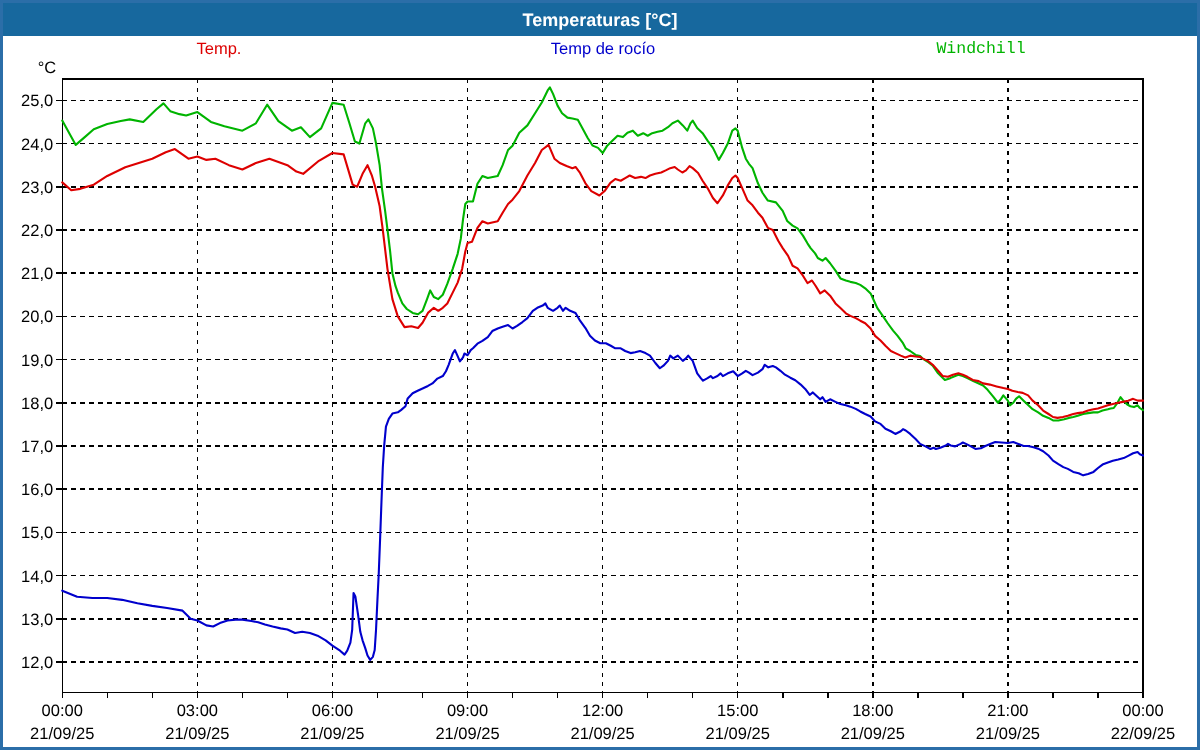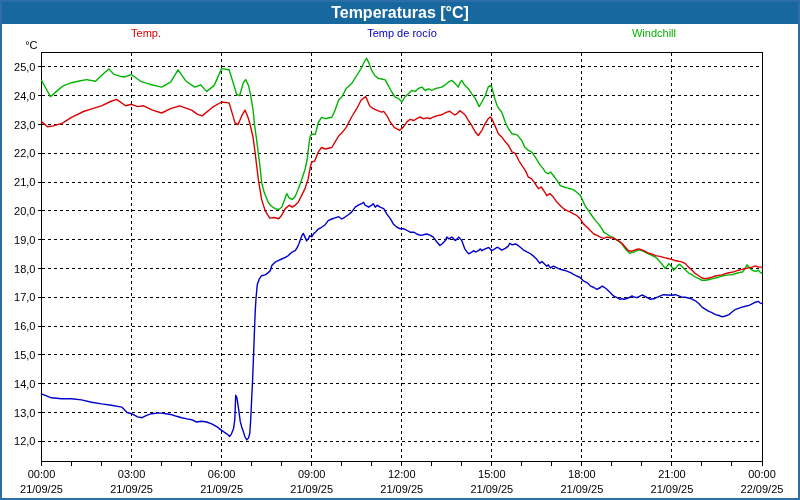--- a/index.html
+++ b/index.html
@@ -1,36 +1,36 @@
 <!DOCTYPE html>
 <html><head>
 <meta charset="utf-8">
 <style>
   html,body{margin:0;padding:0;background:#888;}
   .win{position:relative;width:796px;height:496px;border:2px solid #2b6ea8;background:#ffffff;
        font-family:"Liberation Sans",sans-serif;overflow:hidden;}
   .titlebar{position:absolute;left:0;top:0;width:100%;height:22px;background:#17689e;
-            color:#ffffff;font-size:16px;font-weight:bold;text-align:center;line-height:22px;}
+            color:#ffffff;font-size:12px;font-weight:bold;text-align:center;line-height:22px;}
   .legend{position:absolute;left:0;top:23px;width:100%;height:16px;font-size:11px;}
   .leg{position:absolute;transform:translateX(-50%);white-space:nowrap;top:2px;}
   .leg0{left:144px;} .leg1{left:400px;} .leg2{left:652px;}
   svg{position:absolute;left:0;top:0;}
   text{font-family:"Liberation Sans",sans-serif;font-size:11px;fill:#000;}
 </style>
 </head>
 <body>
 
 <div class="win">
   <div class="titlebar">
     <span>Temperaturas [°C]</span>
   </div>
   <div class="legend">
     <span class="leg leg0" style="color: rgb(221, 0, 0);">Temp.</span>
     <span class="leg leg1" style="color: rgb(0, 0, 204);">Temp de rocío</span>
-    <span class="leg leg2" style="color: rgb(0, 180, 0);">Windchill</span>
+    <span class="leg leg2" style="color: rgb(0, 180, 0); font-family: Liberation Mono, monospace;">Windchill</span>
   </div>
   <svg id="chart" width="796" height="496">
       <g>
         <line x1="39.5" y1="64.90140845070422" x2="760" y2="64.90140845070422" stroke="#000" stroke-width="1" stroke-dasharray="3,3" shape-rendering="crispEdges"></line>
         <line x1="39.5" y1="93.70422535211267" x2="760" y2="93.70422535211267" stroke="#000" stroke-width="1" stroke-dasharray="3,3" shape-rendering="crispEdges"></line>
         <line x1="39.5" y1="122.50704225352113" x2="760" y2="122.50704225352113" stroke="#000" stroke-width="1" stroke-dasharray="3,3" shape-rendering="crispEdges"></line>
         <line x1="39.5" y1="151.3098591549296" x2="760" y2="151.3098591549296" stroke="#000" stroke-width="1" stroke-dasharray="3,3" shape-rendering="crispEdges"></line>
         <line x1="39.5" y1="180.11267605633805" x2="760" y2="180.11267605633805" stroke="#000" stroke-width="1" stroke-dasharray="3,3" shape-rendering="crispEdges"></line>
         <line x1="39.5" y1="208.9154929577465" x2="760" y2="208.9154929577465" stroke="#000" stroke-width="1" stroke-dasharray="3,3" shape-rendering="crispEdges"></line>
         <line x1="39.5" y1="237.71830985915494" x2="760" y2="237.71830985915494" stroke="#000" stroke-width="1" stroke-dasharray="3,3" shape-rendering="crispEdges"></line>

